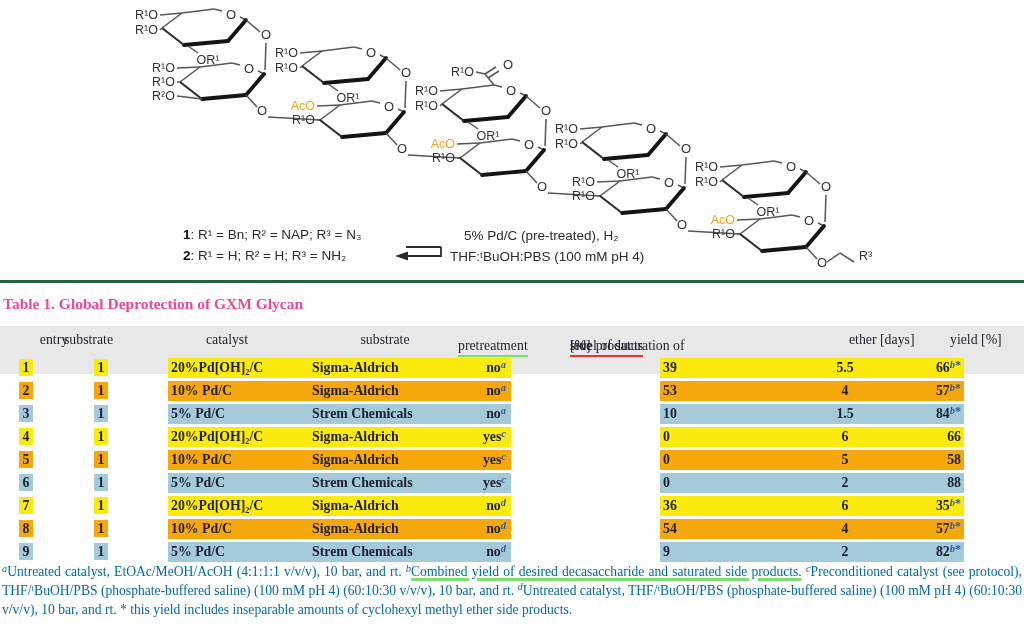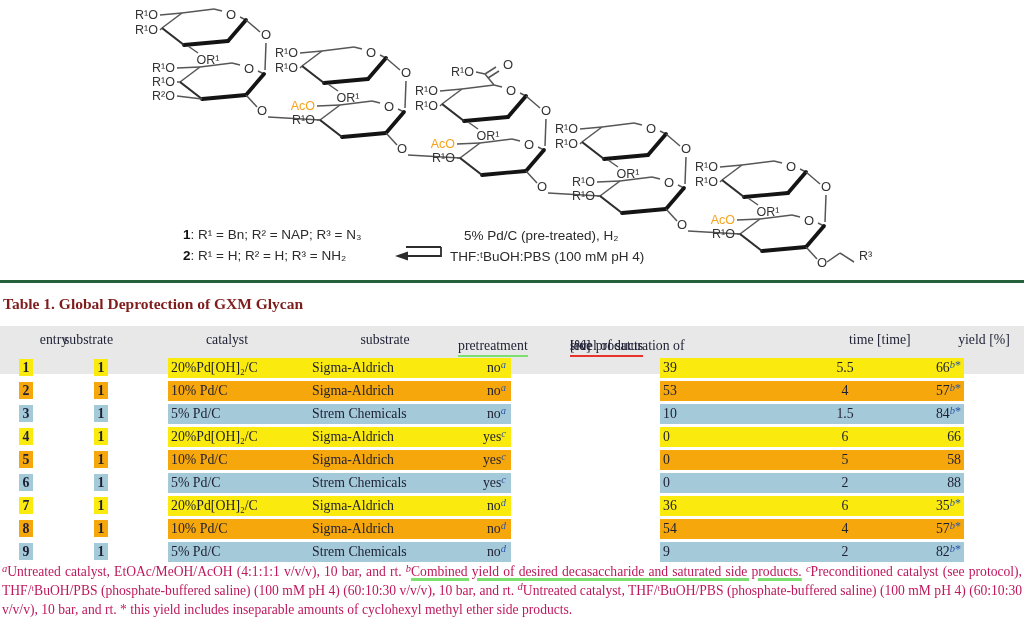--- a/index.html
+++ b/index.html
@@ -12,55 +12,55 @@
   .smed{stroke:#2e2e2e;stroke-width:2.2;fill:none;}
   .slab{font:12.5px "Liberation Sans",sans-serif;fill:#333;}
   .sO{font:13px "Liberation Sans",sans-serif;fill:#333;}
   .aco{fill:#F5A31B;}
   .leg{font:13.5px "Liberation Sans",sans-serif;fill:#2b2b2b;}
   .legb{font-weight:bold;fill:#111;}
   .arrowline{stroke:#2c2c2c;stroke-width:1.8;fill:none;}
   .arrowhead{fill:#2c2c2c;}
   
   .divider{position:absolute;left:0;top:280px;width:1024px;height:3px;}
-  .tbl-title{position:absolute;left:3px;top:295px;font-size:15.5px;font-weight:bold;color:#7f1d1d;}
+  .tbl-title{position:absolute;left:3px;top:295px;font-size:15.5px;font-weight:bold;color:#ec4899;}
   
   .thead{position:absolute;left:0;top:326px;width:1024px;height:48px;background:#e8e8e8;font-size:13.8px;}
   .thead span{position:absolute;top:6px;white-space:nowrap;}
   .h-entry{left:24px;width:60px;text-align:center;}
   .h-substrate{left:64px;width:64px;text-align:left;}
   .h-catalyst{left:195px;width:64px;text-align:center;}
   .h-supplier{left:352px;width:66px;text-align:center;}
   .h-pretreat{left:458px;}
   .h-sat{left:570px;}
   .h-time{left:849px;}
-  .h-yield{left:950px;width:68px;text-align:center;}
+  .h-yield{left:950px;width:68px;text-align:left;}
   .u-green{display:inline-block;border-bottom:2.5px solid #7CE070;padding-bottom:1px;}
   .u-red{display:inline-block;border-bottom:2.5px solid #E8342C;padding-bottom:1px;}
   .tbody{position:absolute;left:0;top:357px;width:1024px;}
   .trow{position:absolute;left:0;width:1024px;height:23px;font-size:13.8px;}
   .hl{background:var(--rc);}
   .cell{position:absolute;top:1px;height:20px;line-height:20px;white-space:nowrap;}
   .c-entry{left:19px;width:14px;text-align:center;top:2px;height:17px;line-height:17px;font-weight:bold;}
   .c-sub{left:94px;width:14px;text-align:center;top:2px;height:17px;line-height:17px;font-weight:bold;}
-  .band{position:absolute;top:1px;height:20px;}
+  .band{position:absolute;top:1px;height:20px;font-weight:bold;}
   .b1{left:168px;width:343px;}
   .b2{left:660px;width:304px;}
   .in{position:absolute;top:0;height:20px;line-height:20px;white-space:nowrap;}
   .catalyst{left:3px;}
   .supplier{left:144px;}
   .pretreat{right:5px;}
   .sat{left:3px;}
   .time{left:160px;width:50px;text-align:center;}
   .yield{right:3px;}
   .sup{font-style:italic;color:#2B57A8;font-size:10.5px;position:relative;top:-4.5px;}
   .star{color:#2B57A8;font-size:12px;position:relative;top:-3px;}
   
   .footnotes{position:absolute;left:2px;top:563px;width:1020px;font-size:13.6px;line-height:17.8px;
-             text-align:justify;color:#be185d;}
+             text-align:justify;color:#0369a1;}
   .fn-sup{font-style:italic;font-size:10.5px;position:relative;top:-4.5px;}
   .fn-green{text-decoration:underline;text-decoration-color:#7CE070;text-decoration-thickness:2.5px;text-underline-offset:2px;}
 </style>
 </head>
 <body>
 
 <div class="canvas">
 
   <svg id="scheme-svg" width="1024" height="280" viewBox="0 0 1024 280">
     <g id="glycan-structure">
@@ -265,21 +265,21 @@
     <span class="h-catalyst">catalyst</span>
     <span class="h-supplier">substrate</span>
     <span class="h-pretreat">
         <span class="u-green">pretreatment</span>
       </span>
     <span class="h-sat">
         <span>level of saturation of </span>
         <span class="u-red">side products</span>
         <span> [%]</span>
       </span>
-    <span class="h-time">time [time]</span>
+    <span class="h-time">ether [days]</span>
     <span class="h-yield">yield [%]</span>
   </div>
 
   <div class="tbody" id="tbody">
       <div class="trow" style="top: 0px; --rc: #FBEA0E;">
         <span class="cell c-entry hl">1</span>
         <span class="cell c-sub hl">1</span>
         <span class="band b1 hl">
           <span class="in catalyst">20%Pd[OH]₂/C</span>
           <span class="in supplier">Sigma-Aldrich</span>

